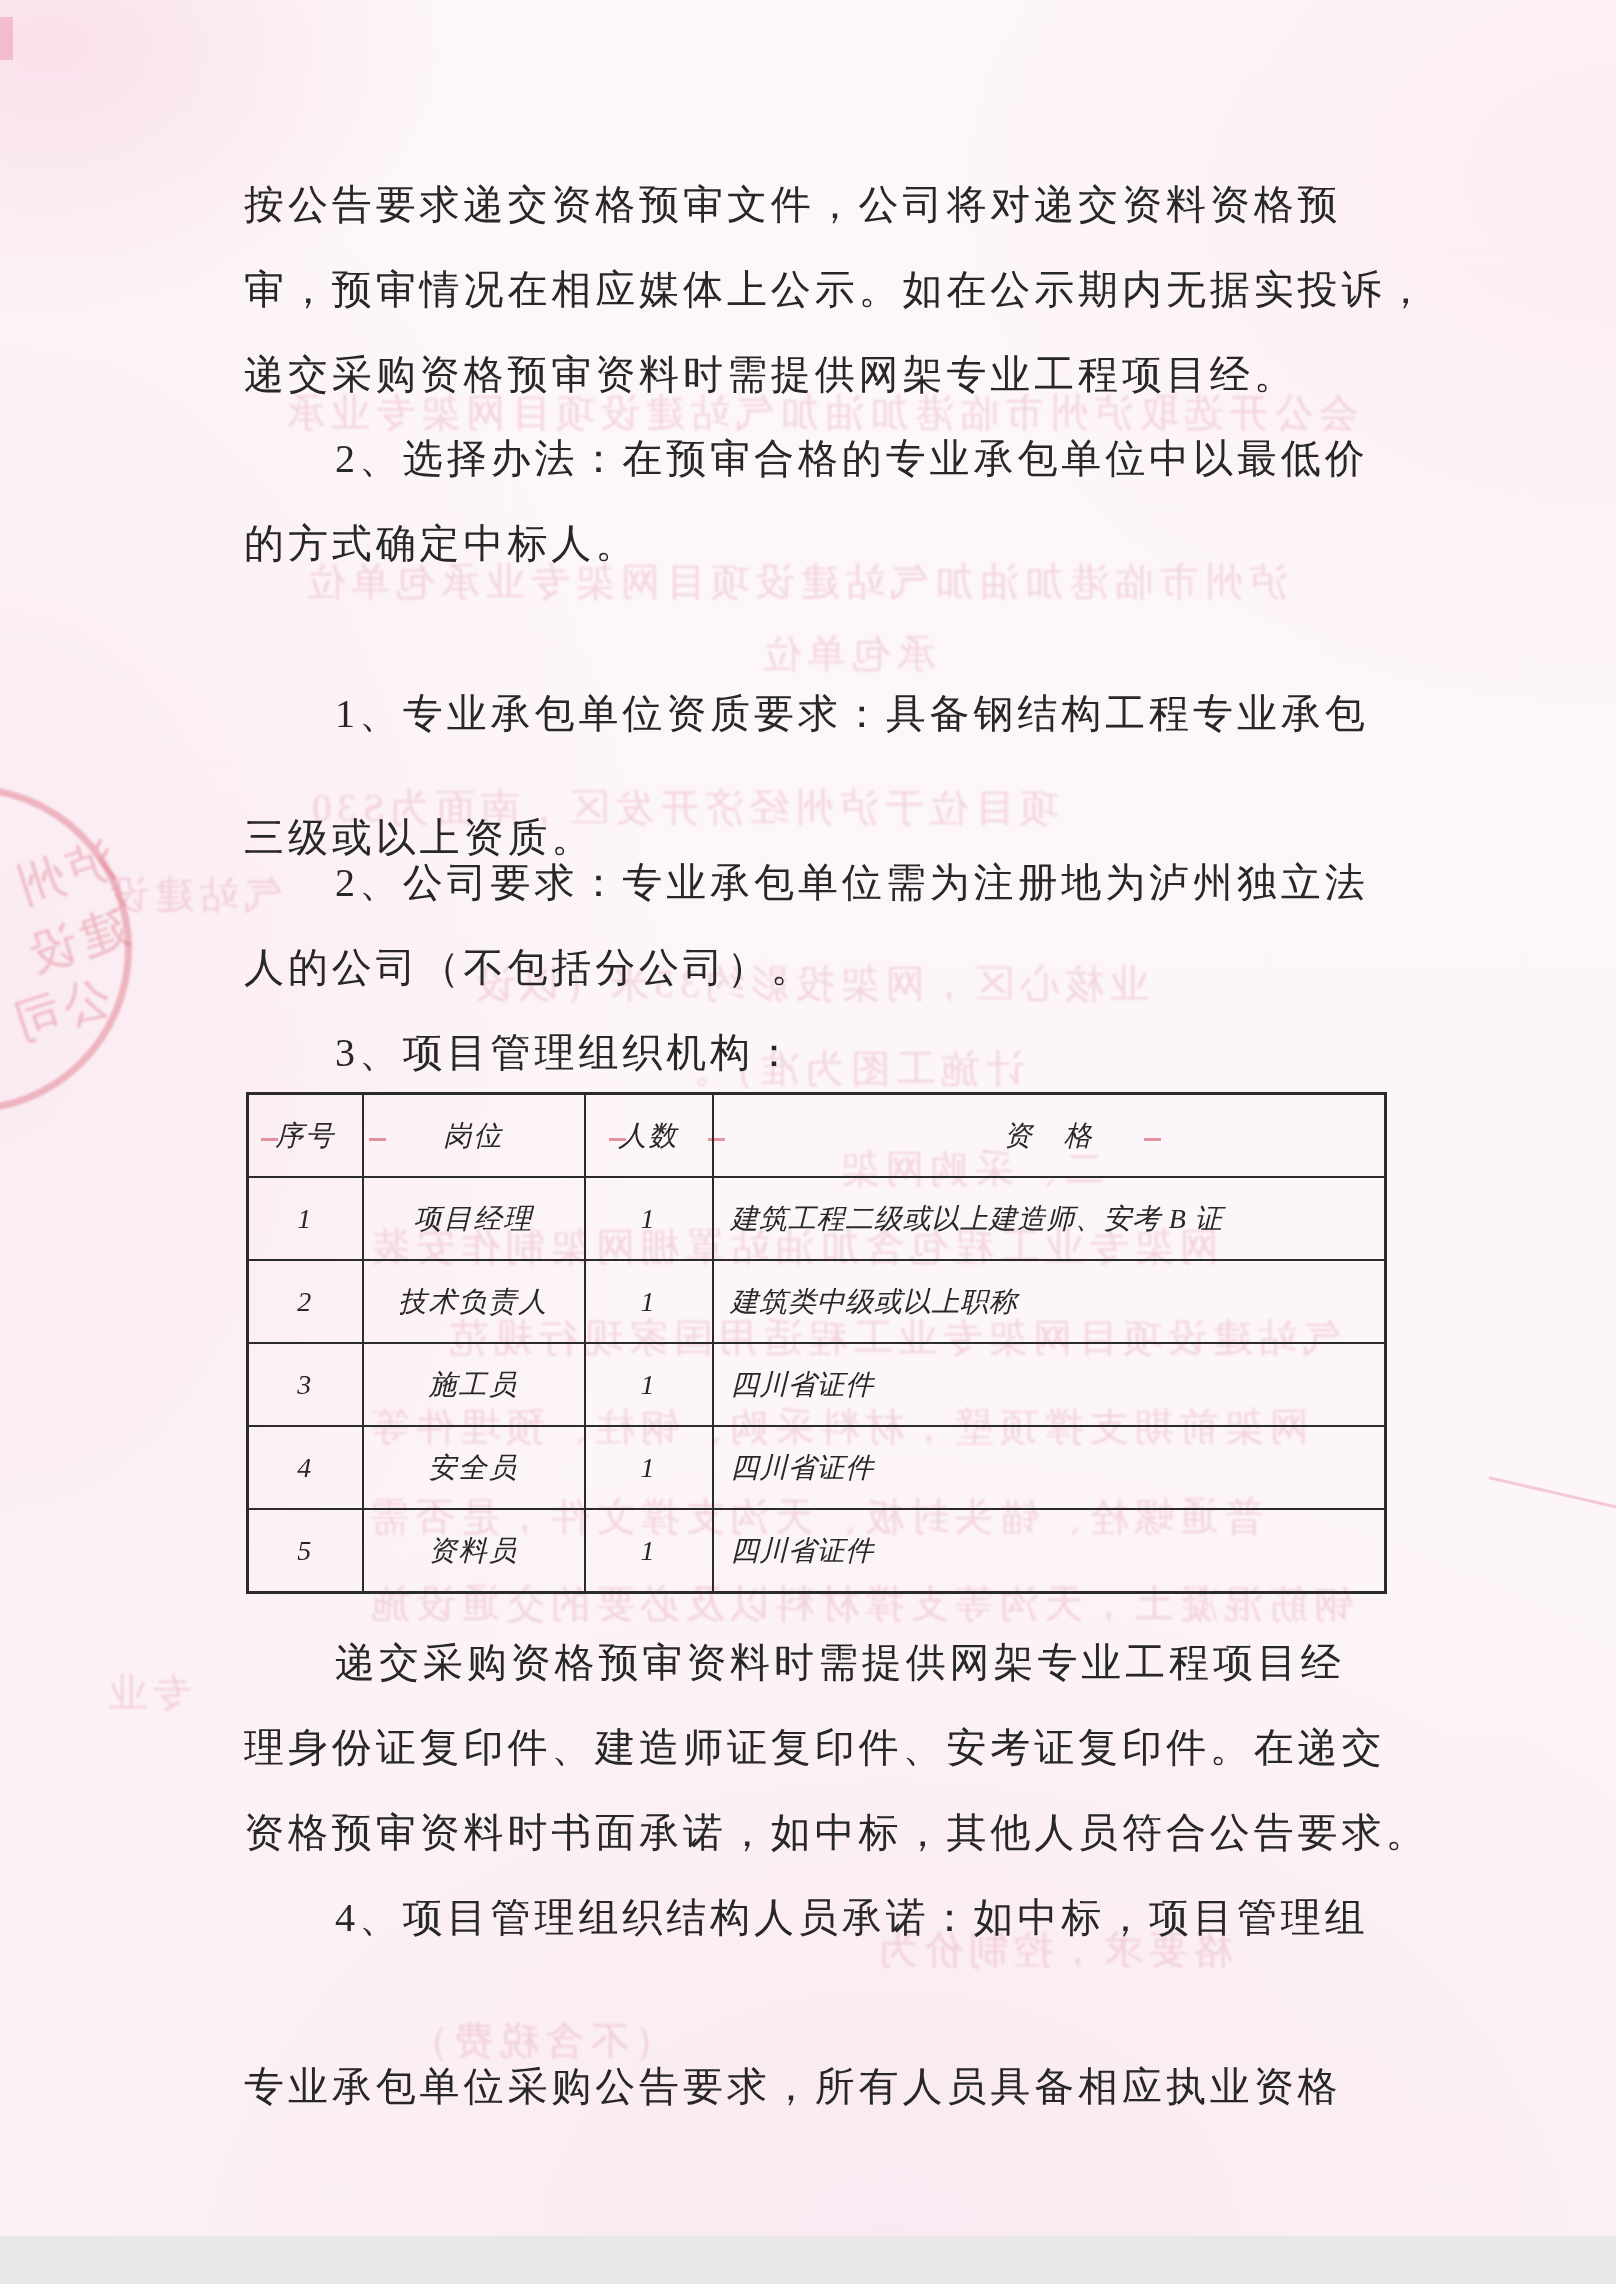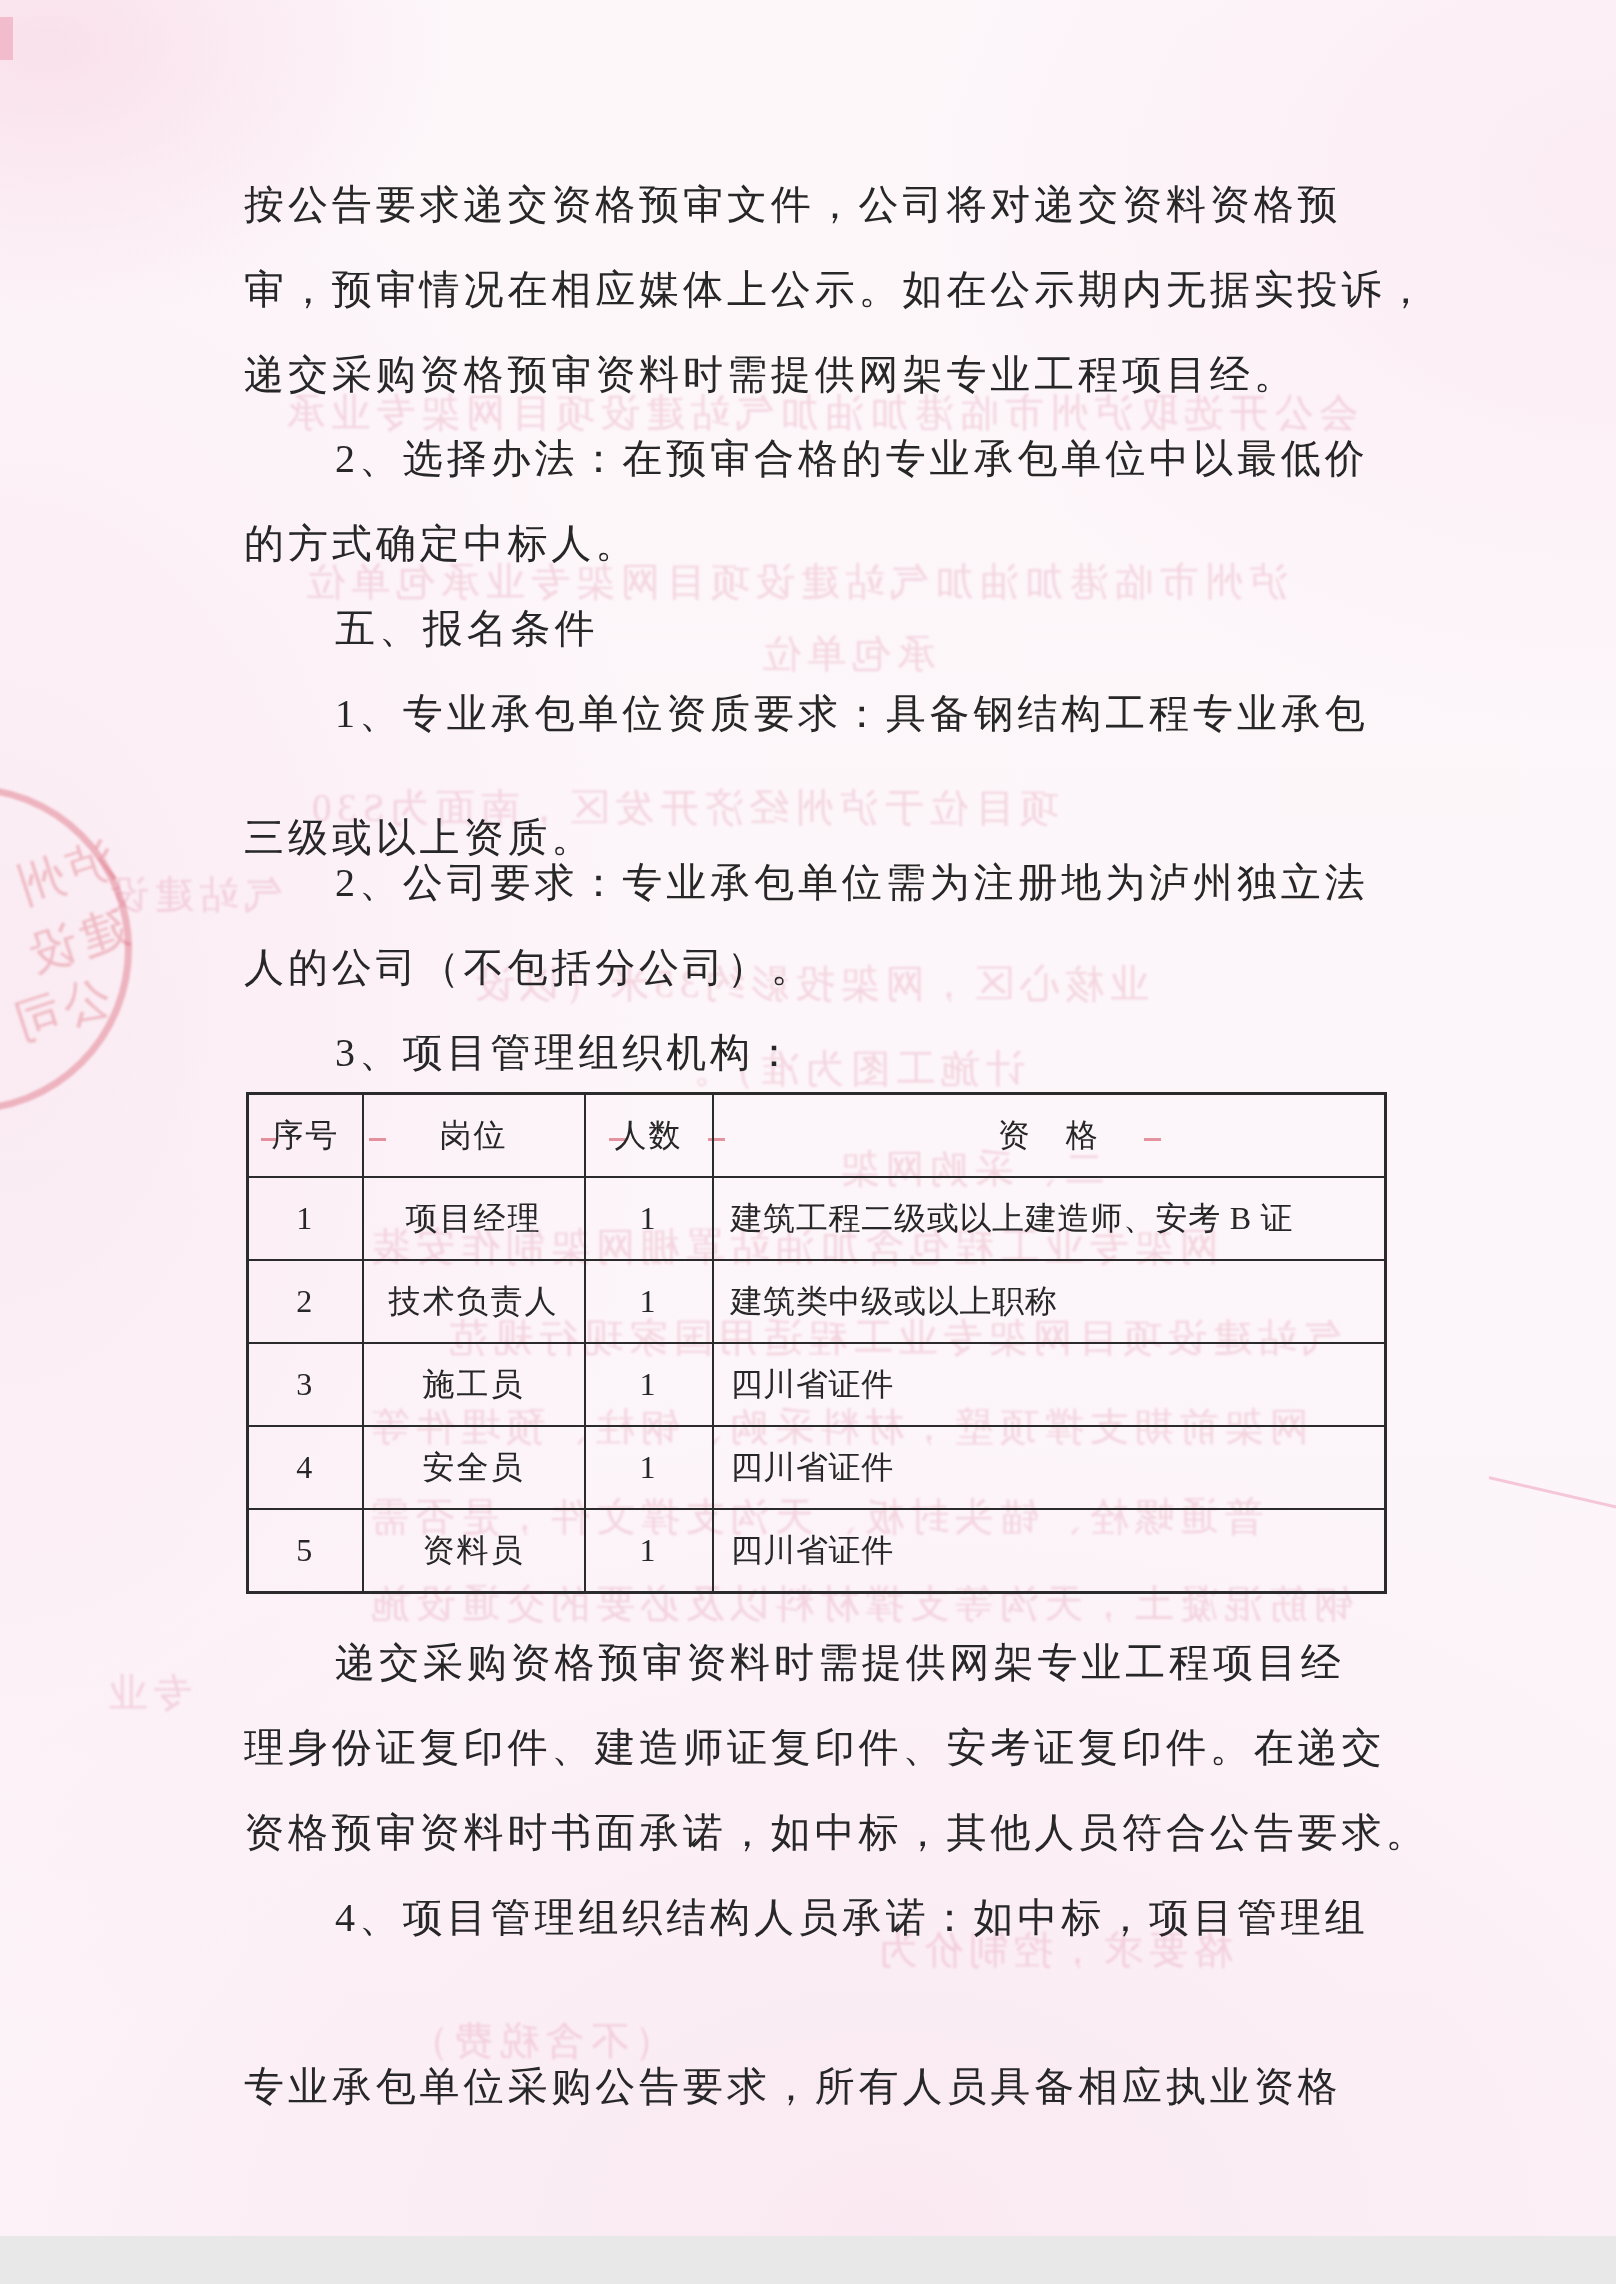--- a/index.html
+++ b/index.html
@@ -19,23 +19,23 @@
     color:#272727; white-space:nowrap;
   }
   .line.indent { padding-left:91px; }
   .doc-table {
     position:absolute; left:246px; top:1092px; width:1139px;
     border-collapse:collapse; table-layout:fixed;
     border:3.9px solid #2b2b2b;
   }
   .doc-table th, .doc-table td {
     border:2.6px solid #2b2b2b; height:81px; padding:0;
-    font-size:32px; font-weight:normal; color:#272727;
+    font-size:28px; font-weight:normal; color:#272727;
     text-align:center; vertical-align:middle; letter-spacing:2px;
-    overflow:hidden; white-space:nowrap;
+    overflow:hidden; white-space:nowrap;font-style:italic;
   }
   .doc-table td.qual { text-align:left; padding-left:17px; letter-spacing:0.7px; }
   .ghost {
     position:absolute; transform:scaleX(-1);
     color:rgba(223,128,157,0.28); font-size:39px; letter-spacing:5.9px;
     white-space:nowrap; filter:blur(1.3px); pointer-events:none;
   }
   .stamp-circle {
     position:absolute; left:-196px; top:785px; width:314px; height:314px;
     border-radius:50%; border:7.2px solid rgba(216,88,104,0.38); filter:blur(1.3px);
@@ -84,21 +84,20 @@
   <div class="red-dash" style="left:369px;  top:1138px;"></div>
   <div class="red-dash" style="left:609px;  top:1138px;"></div>
   <div class="red-dash" style="left:708px; top:1138px;"></div>
   <div class="red-dash" style="left:1144px; top:1138px;"></div>
 
   <div class="line" style="top:181px;">按公告要求递交资格预审文件，公司将对递交资料资格预</div>
   <div class="line" style="top:266px;">审，预审情况在相应媒体上公示。如在公示期内无据实投诉，</div>
   <div class="line" style="top:351px;">递交采购资格预审资料时需提供网架专业工程项目经。</div>
   <div class="line indent" style="top:435px;">2、选择办法：在预审合格的专业承包单位中以最低价</div>
   <div class="line" style="top:520px;">的方式确定中标人。</div>
-  <div class="line indent" style="top:605px;">五、报名条件</div>
   <div class="line indent" style="top:690px;">1、专业承包单位资质要求：具备钢结构工程专业承包</div>
   <div class="line" style="top:774px;margin-top:40px;">三级或以上资质。</div>
   <div class="line indent" style="top:859px;">2、公司要求：专业承包单位需为注册地为泸州独立法</div>
   <div class="line" style="top:944px;">人的公司（不包括分公司）。</div>
   <div class="line indent" style="top:1029px;">3、项目管理组织机构：</div>
 
   <table class="doc-table">
     <colgroup>
       <col style="width:115px;">
       <col style="width:222px;">

